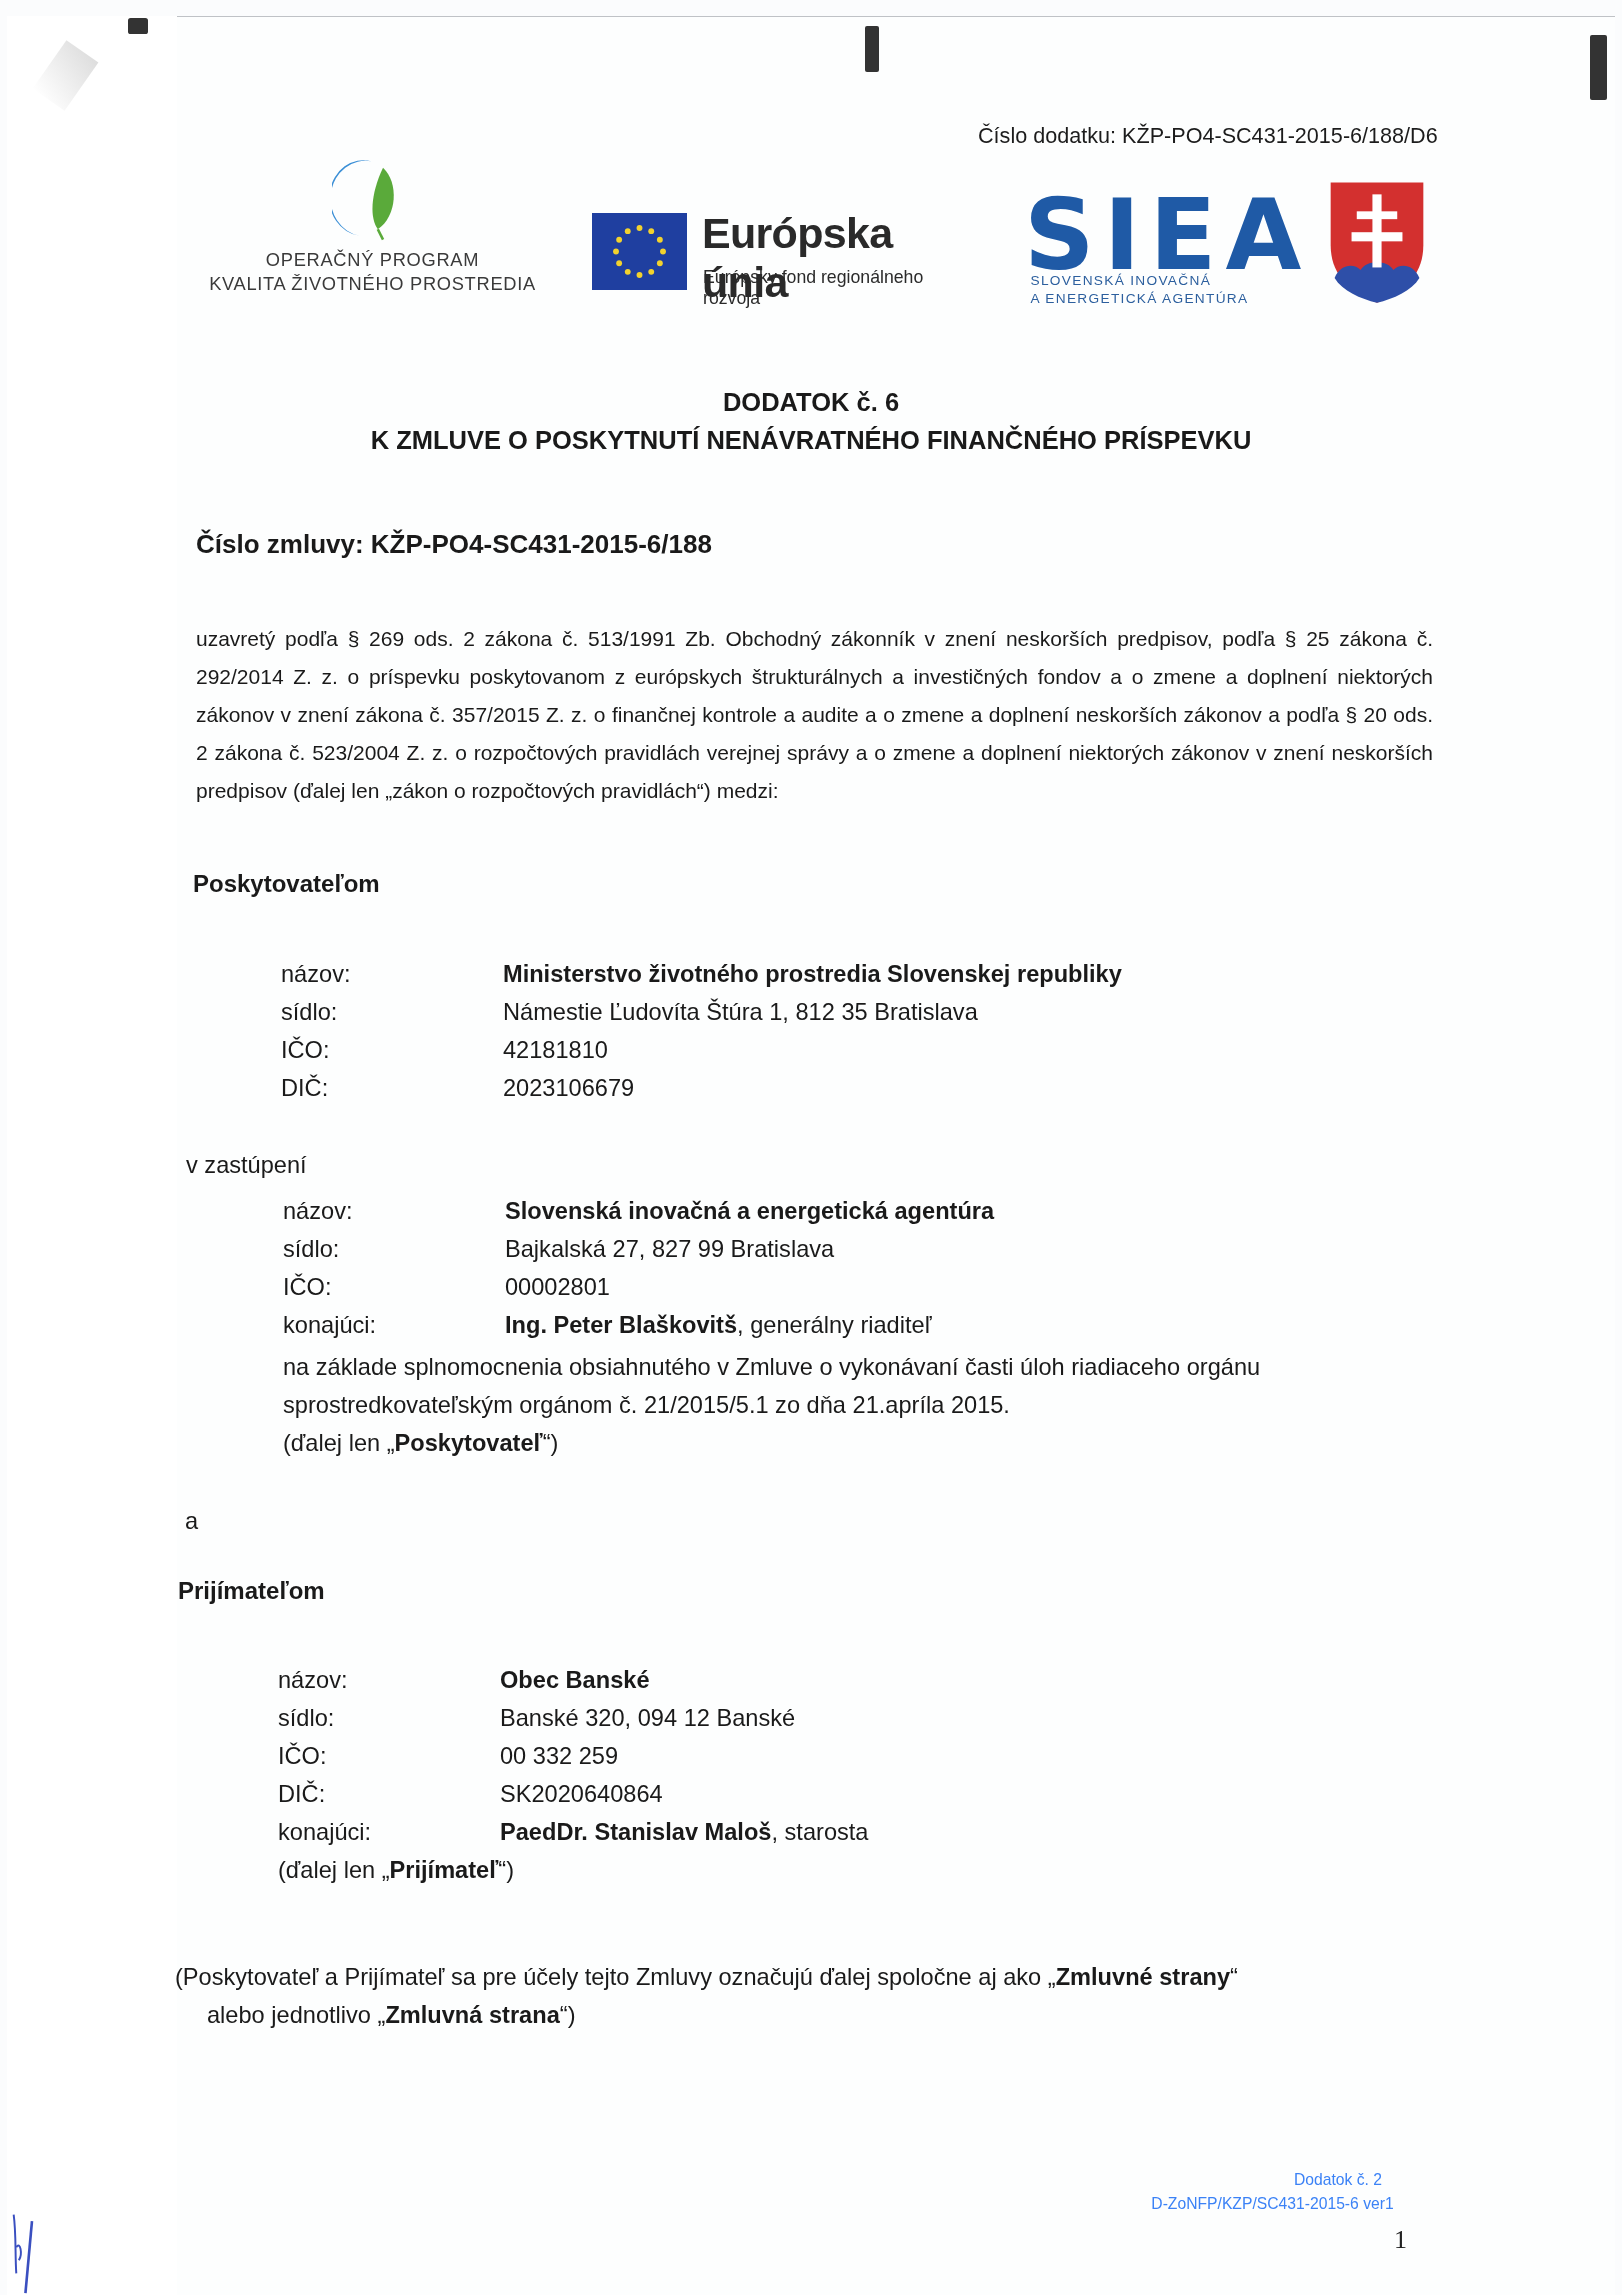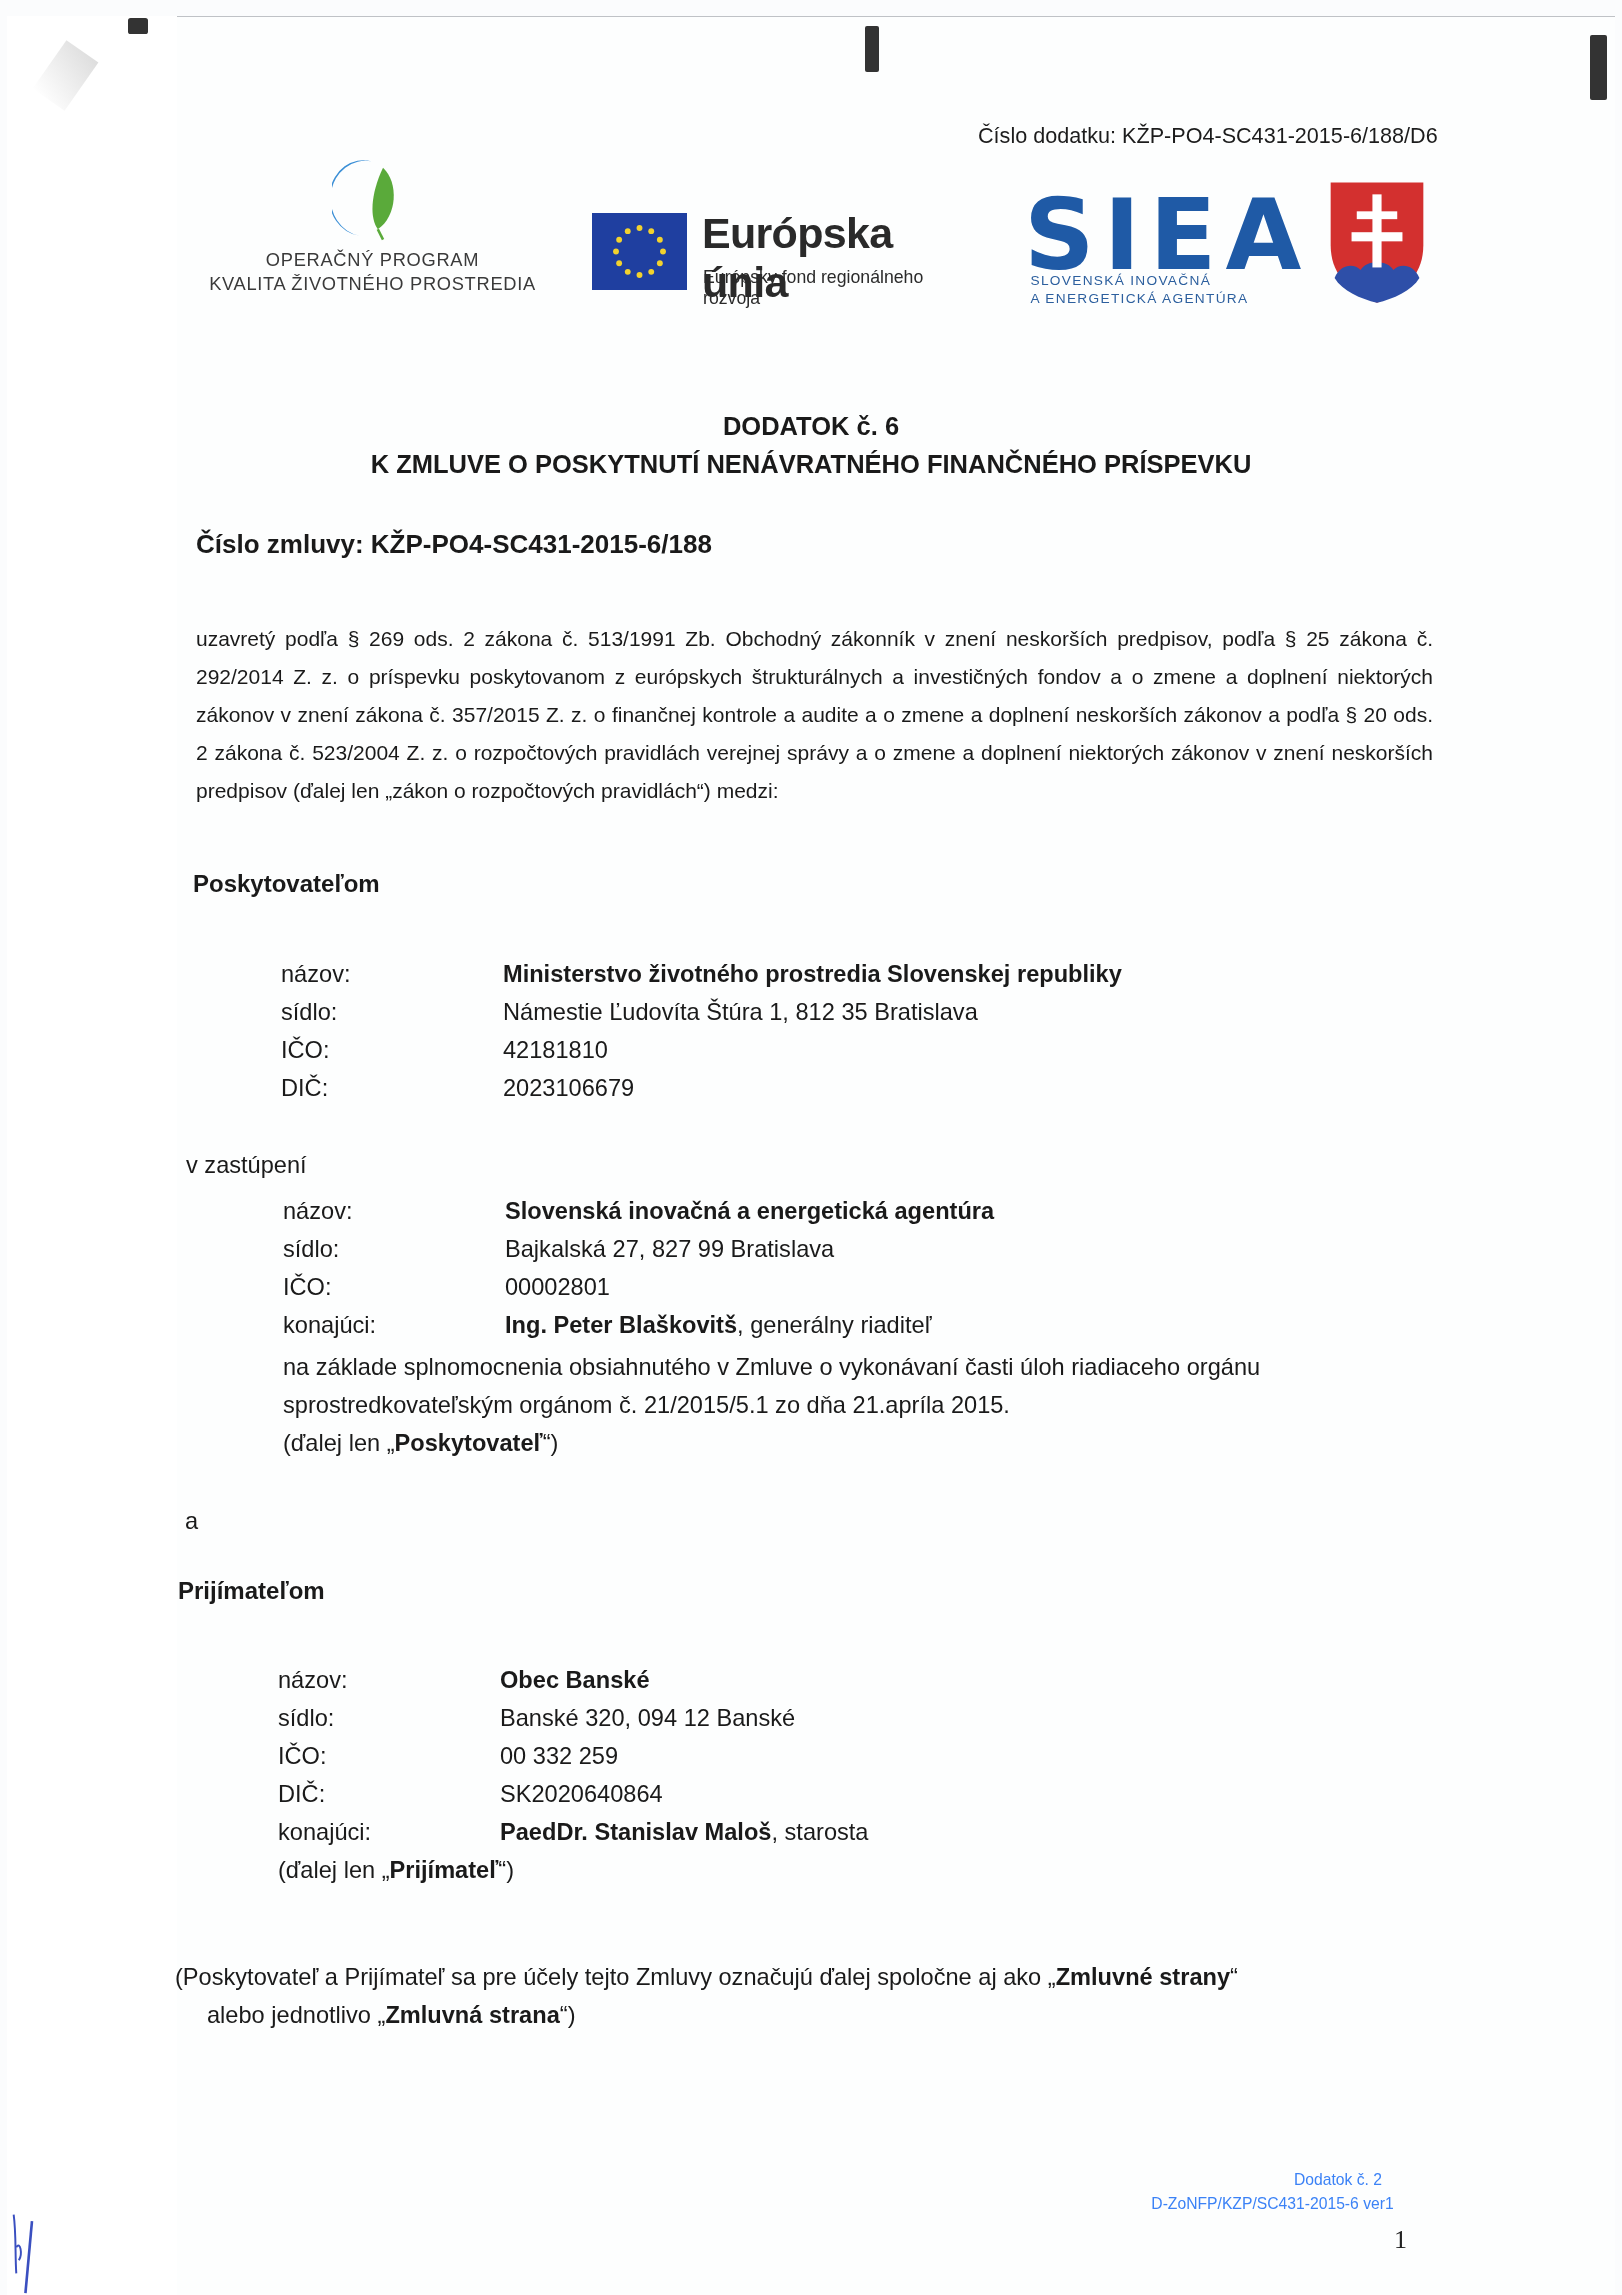--- a/index.html
+++ b/index.html
@@ -37,21 +37,21 @@
   .eu-title { position:absolute; left:110px; top:-3.9px; font-size:43px; font-weight:bold; color:#2a2a2a; letter-spacing:-0.7px; }
   .eu-sub { position:absolute; left:111px; top:54px; font-size:17.7px; color:#2a2a2a; }
   .logo-siea { left:1024px; top:186px; width:236px; height:124px; }
   .siea-mark { position:absolute; left:0; top:0; font-size:98px; font-weight:bold; color:#1f5aa6;
      letter-spacing:9.2px; line-height:98px; font-family:"DejaVu Sans", sans-serif; }
   .siea-sub { position:absolute; left:6.5px; top:86px; font-size:13.7px; letter-spacing:1.3px; color:#2c5f9e; line-height:18.3px; }
   .logo-coat { left:1328px; top:180px; width:98px; height:124px; }
 
   
   .title-block { left:196px; top:383px; width:1230px; text-align:center; }
-  .title-1 { font-size:25.5px; font-weight:bold; line-height:38px;margin-top:24px; }
+  .title-1 { font-size:25.5px; font-weight:bold; line-height:38px; }
   .title-2 { font-size:25.5px; font-weight:bold; line-height:38px; }
   .title-3 { font-size:24px; line-height:37px; }
 
   .contract-number { left:196px; top:529px; font-size:26px; font-weight:bold; }
 
   .preamble { left:196px; top:620px; width:1237px; font-size:21px; line-height:38px; text-align:justify; }
 
   .section-head { font-size:24px; font-weight:bold; }
   .party-label { font-size:23.6px; }
   .row { position:absolute; font-size:23.6px; line-height:38px; white-space:nowrap; }

